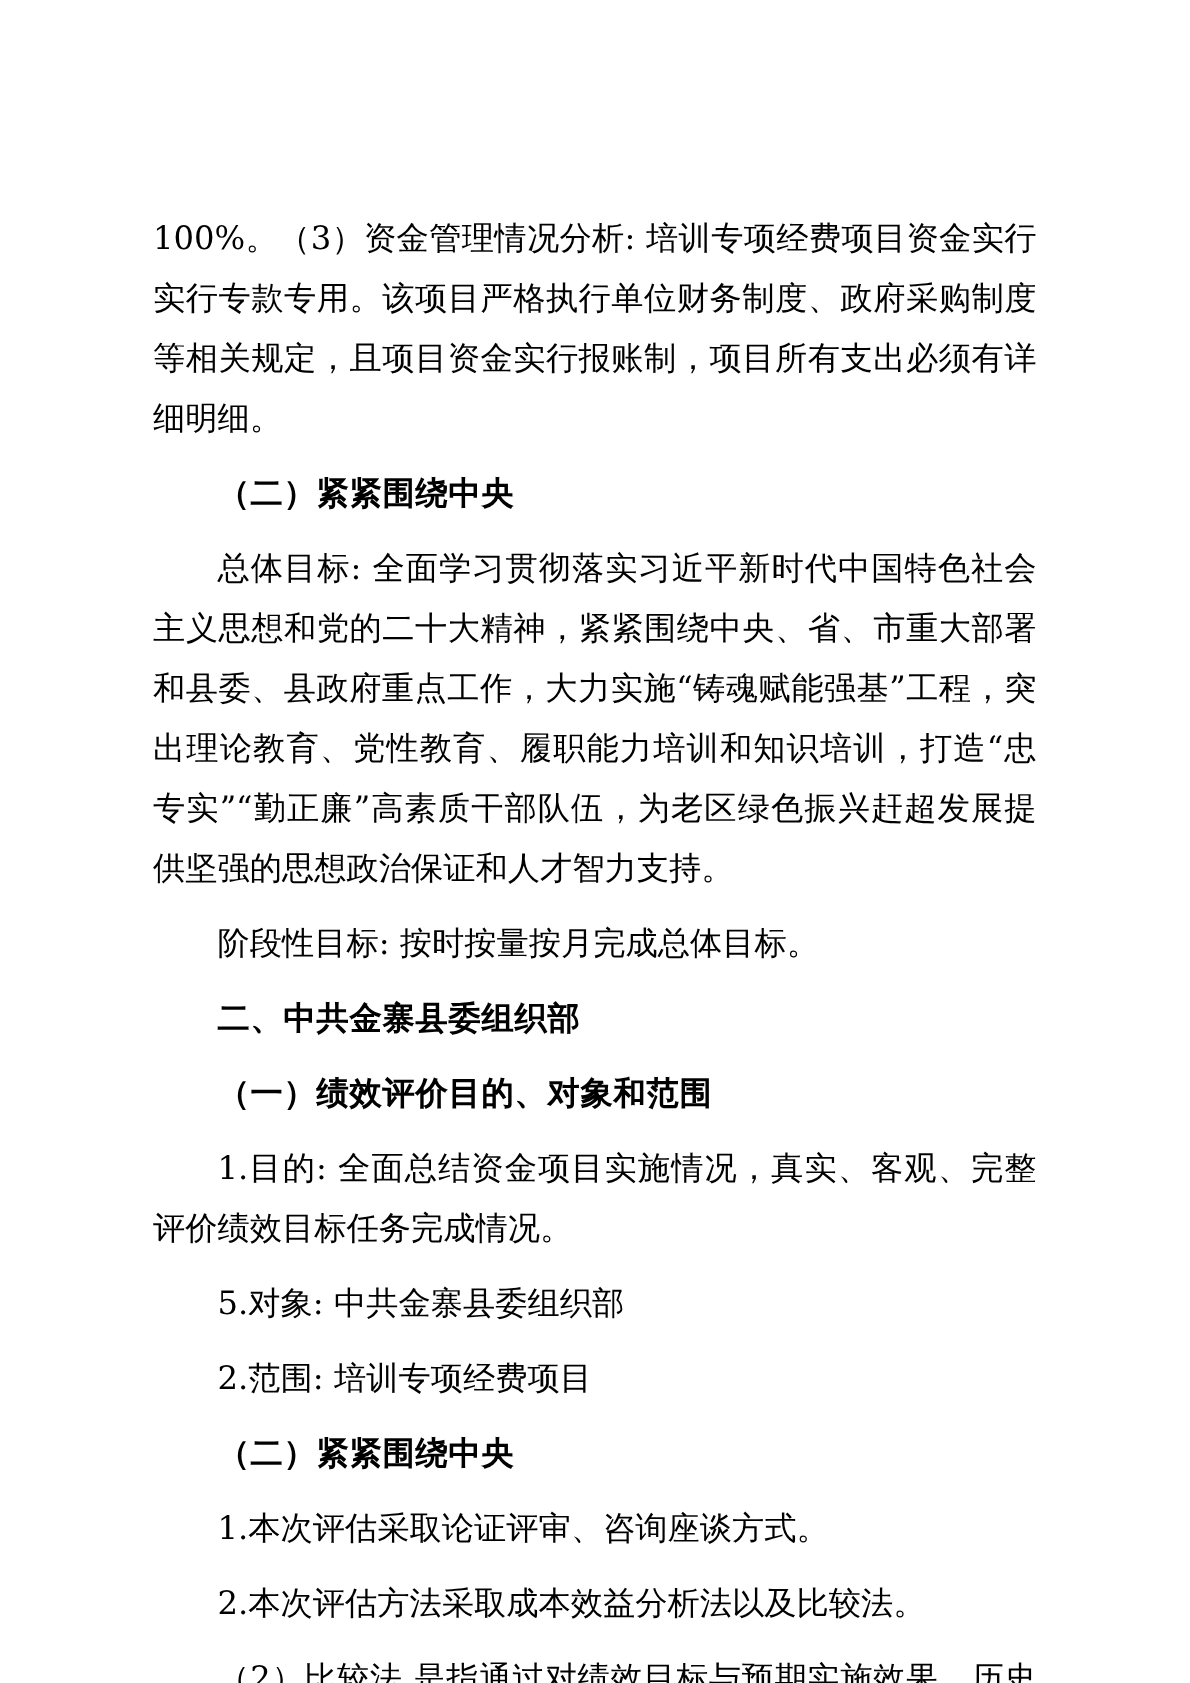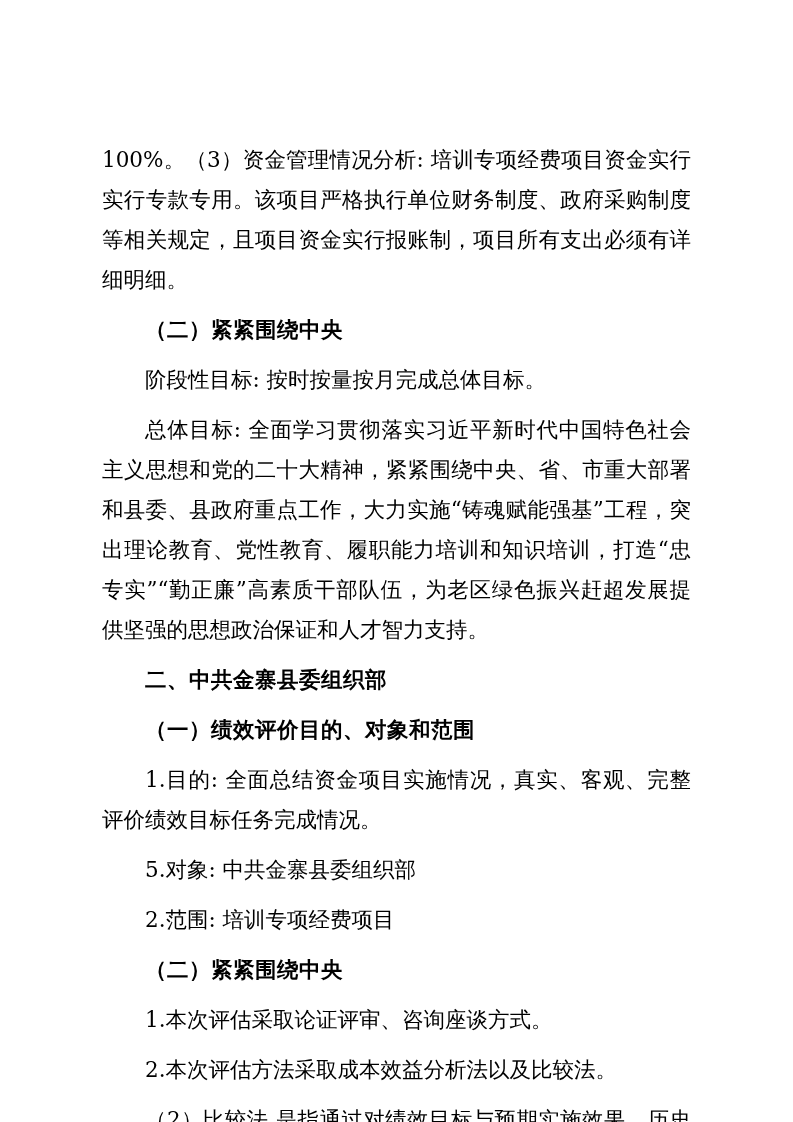--- a/index.html
+++ b/index.html
@@ -51,22 +51,22 @@
     letter-spacing: 0.5px;
   }
 </style>
 </head>
 <body>
 
 <div class="page">
   <div class="doc-body">
     <p class="noindent">100%。（3）资金管理情况分析: 培训专项经费项目资金实行实行专款专用。该项目严格执行单位财务制度、政府采购制度等相关规定，且项目资金实行报账制，项目所有支出必须有详细明细。</p>
     <p class="heading">（二）紧紧围绕中央</p>
+    <p class="para">总体目标: 全面学习贯彻落实习近平新时代中国特色社会主义思想和党的二十大精神，紧紧围绕中央、省、市重大部署和县委、县政府重点工作，大力实施“铸魂赋能强基”工程，突出理论教育、党性教育、履职能力培训和知识培训，打造“忠专实”“勤正廉”高素质干部队伍，为老区绿色振兴赶超发展提供坚强的思想政治保证和人才智力支持。</p>
     <p class="para">阶段性目标: 按时按量按月完成总体目标。</p>
-    <p class="para">总体目标: 全面学习贯彻落实习近平新时代中国特色社会主义思想和党的二十大精神，紧紧围绕中央、省、市重大部署和县委、县政府重点工作，大力实施“铸魂赋能强基”工程，突出理论教育、党性教育、履职能力培训和知识培训，打造“忠专实”“勤正廉”高素质干部队伍，为老区绿色振兴赶超发展提供坚强的思想政治保证和人才智力支持。</p>
     <p class="heading-l1">二、中共金寨县委组织部</p>
     <p class="heading">（一）绩效评价目的、对象和范围</p>
     <p class="para">1.目的: 全面总结资金项目实施情况，真实、客观、完整评价绩效目标任务完成情况。</p>
     <p class="para">5.对象: 中共金寨县委组织部</p>
     <p class="para">2.范围: 培训专项经费项目</p>
     <p class="heading">（二）紧紧围绕中央</p>
     <p class="para">1.本次评估采取论证评审、咨询座谈方式。</p>
     <p class="para">2.本次评估方法采取成本效益分析法以及比较法。</p>
     <p class="para">（2）比较法,是指通过对绩效目标与预期实施效果、历史与当期情况、不同部门与地区同类政策和项目安排的比较,综合分</p>
   </div>

